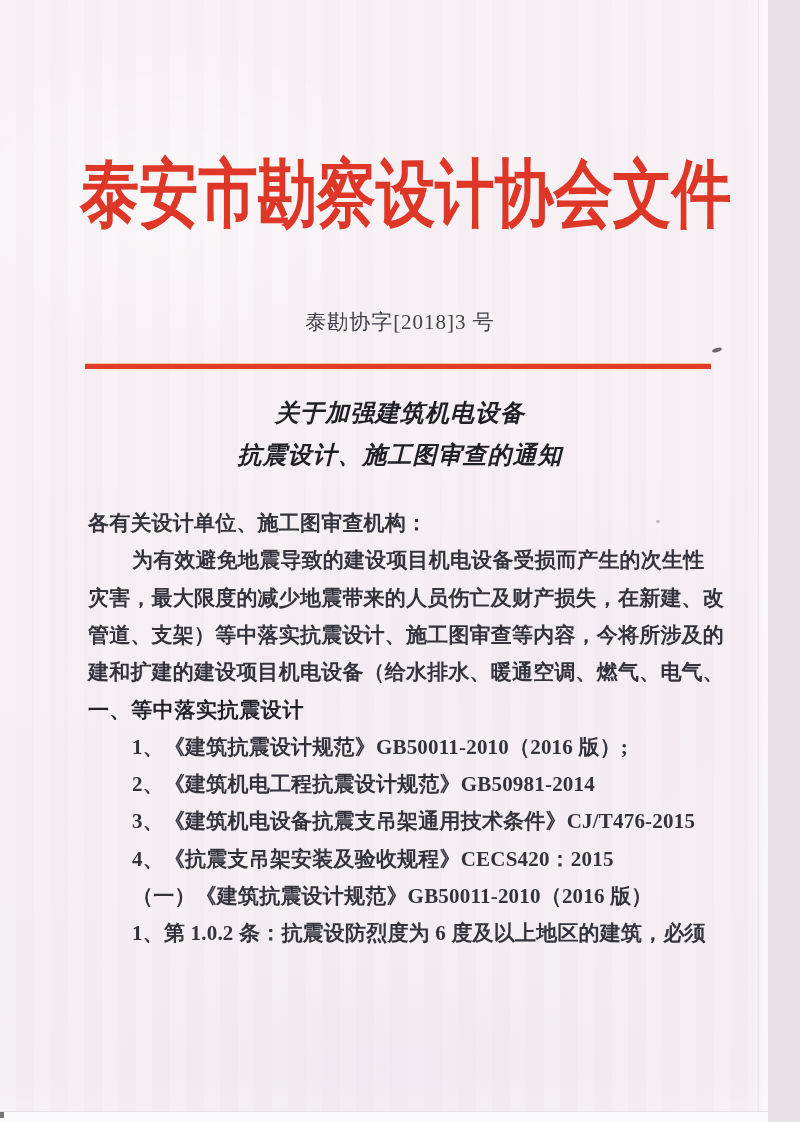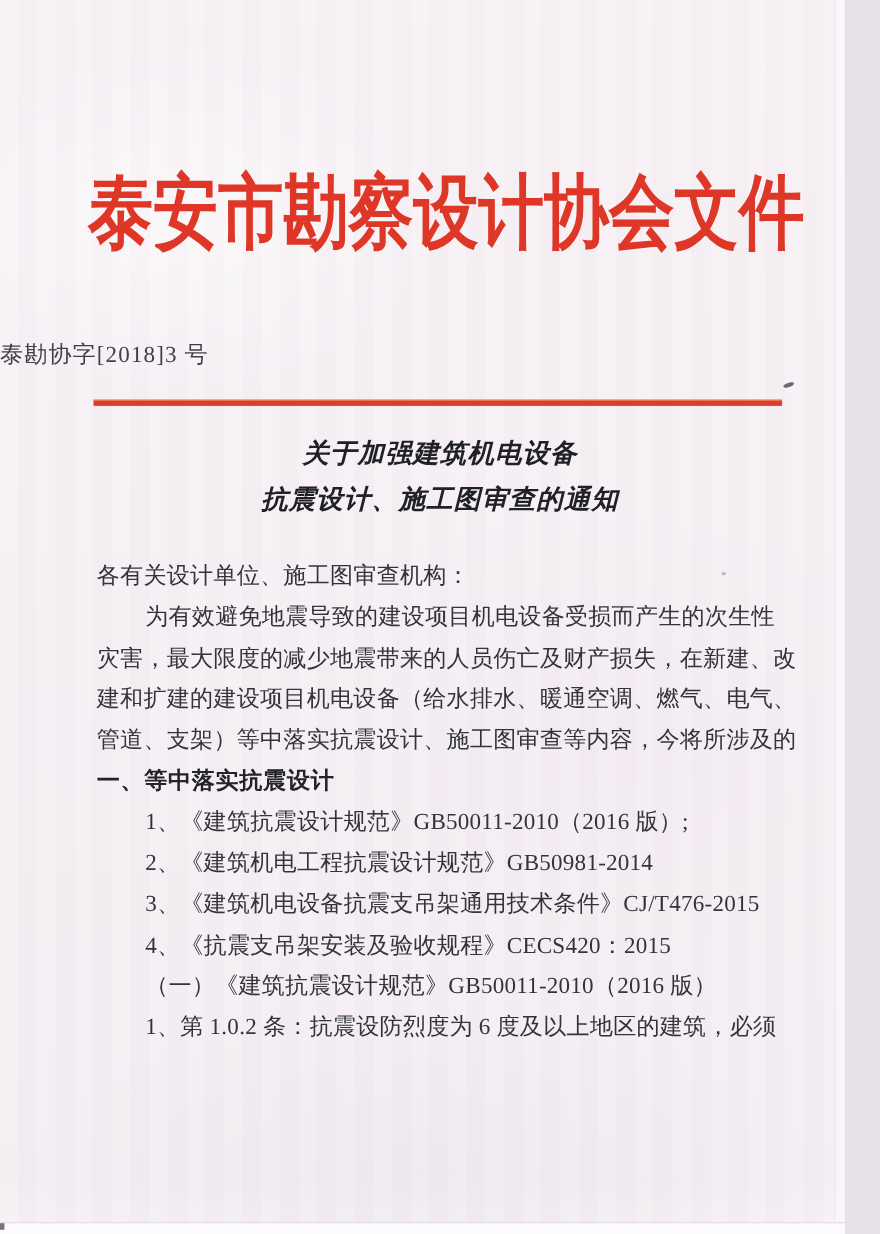--- a/index.html
+++ b/index.html
@@ -46,20 +46,21 @@
     transform: scaleX(0.80);
     transform-origin: 50% 50%;
     white-space: nowrap;
   }
 
   .doc-number {
     position: absolute;
     top: 308px;
     left: 0;
     width: 800px;
+    text-align: center;
     font-size: 21px;
     line-height: 28px;
     color: #3f3f49;
     letter-spacing: 1px;
   }
 
   .red-rule {
     position: absolute;
     top: 363px;
     left: 85px;
@@ -87,21 +88,21 @@
   .body-text {
     position: absolute;
     top: 505px;
     left: 88px;
     width: 626px;
     font-size: 21px;
     line-height: 37.3px;
     color: #33333c;
     letter-spacing: 0.2px;
   }
-  .bl { white-space: nowrap; }
+  .bl { white-space: nowrap; font-weight: bold; }
   .ind2 { text-indent: 44px; }
   .bold {
     font-weight: bold;
     color: #22222a;
     font-family: "Liberation Sans", "DejaVu Sans", sans-serif;
     letter-spacing: 0.6px;
   }
 
   
   .speck-1 {
@@ -170,22 +171,22 @@
 
   <div class="notice-title">
     <div>关于加强建筑机电设备</div>
     <div>抗震设计、施工图审查的通知</div>
   </div>
 
   <div class="body-text">
     <div class="bl">各有关设计单位、施工图审查机构：</div>
     <div class="bl ind2">为有效避免地震导致的建设项目机电设备受损而产生的次生性</div>
     <div class="bl">灾害，最大限度的减少地震带来的人员伤亡及财产损失，在新建、改</div>
+    <div class="bl">管道、支架）等中落实抗震设计、施工图审查等内容，今将所涉及的</div>
     <div class="bl">建和扩建的建设项目机电设备（给水排水、暖通空调、燃气、电气、</div>
-    <div class="bl">管道、支架）等中落实抗震设计、施工图审查等内容，今将所涉及的</div>
     <div class="bl bold">一、等中落实抗震设计</div>
     <div class="bl ind2">1、《建筑抗震设计规范》GB50011-2010（2016 版）;</div>
     <div class="bl ind2">2、《建筑机电工程抗震设计规范》GB50981-2014</div>
     <div class="bl ind2">3、《建筑机电设备抗震支吊架通用技术条件》CJ/T476-2015</div>
     <div class="bl ind2">4、《抗震支吊架安装及验收规程》CECS420：2015</div>
     <div class="bl ind2">（一）《建筑抗震设计规范》GB50011-2010（2016 版）</div>
     <div class="bl ind2">1、第 1.0.2 条：抗震设防烈度为 6 度及以上地区的建筑，必须</div>
   </div>
 
   <div class="speck-1"></div>

